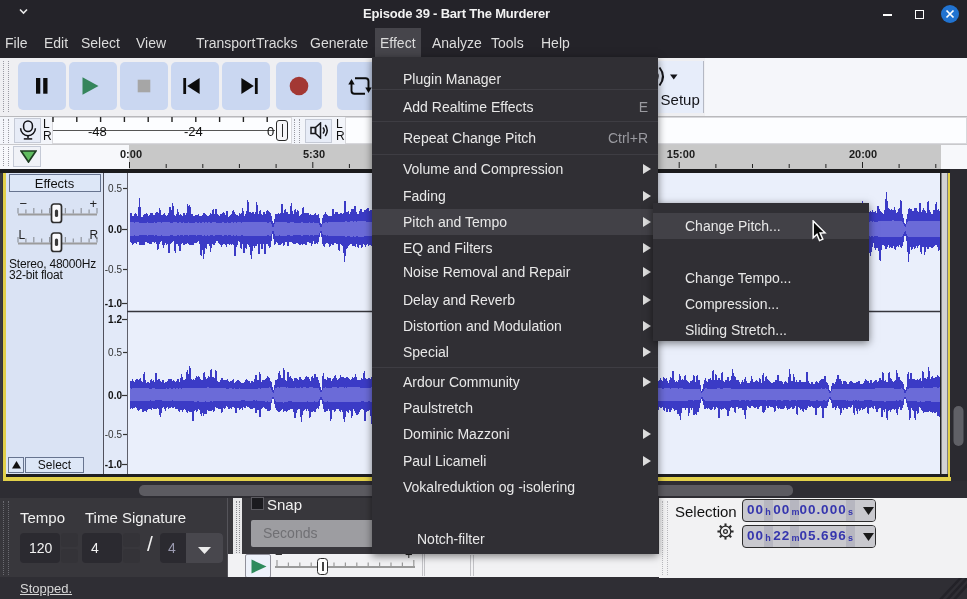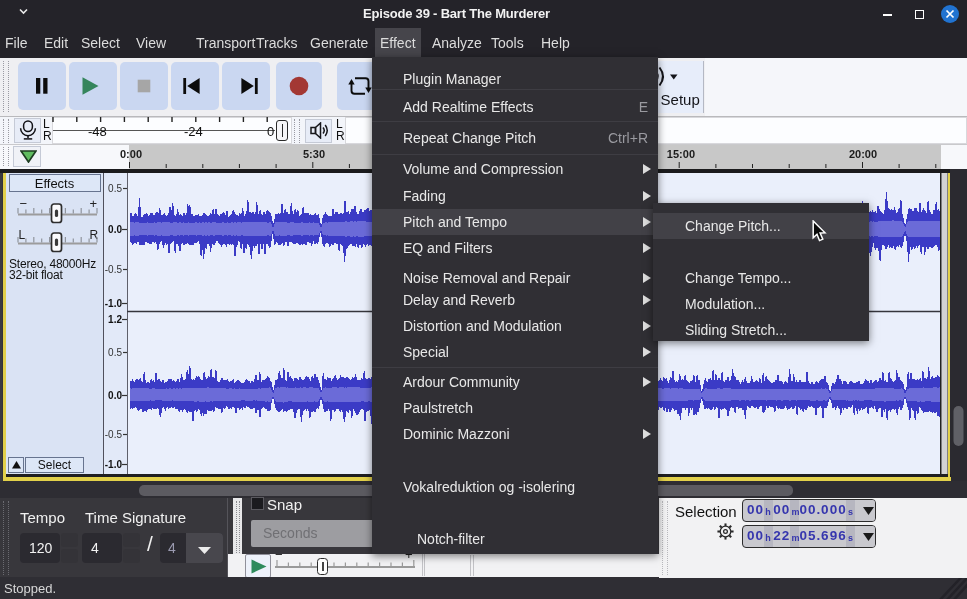--- a/index.html
+++ b/index.html
@@ -444,53 +444,54 @@
 <div class="tf-digit" style="left:95.3px;">6</div>
 <div class="tf-unit" style="left:104.9px;">s</div>
 <div class="abs" style="right:0;top:0;width:13px;height:23px;background:#c9c9ce;"></div>
 <svg class="abs" style="right:1px;top:7px;width:11px;height:8px;" viewBox="0 0 11 8">
           <path d="M0 0 L11 0 L5.5 8 Z" fill="#1a1a1a"></path>
         </svg>
       </div>
   </div>
 
   <div class="abs" id="statusbar">
-    <div class="abs" style="left:4px;top:4px;">Stopped.</div>
+    <div class="abs" style="left:20px;top:4px;text-decoration:underline;">Stopped.</div>
     <svg class="abs" style="left:925px;top:0px;width:42px;height:22px;" viewBox="0 0 42 22">
 <line x1="14" y1="24" x2="44" y2="-8" stroke="#232228" stroke-width="2.5"></line>
 <line x1="21" y1="24" x2="44" y2="-1" stroke="#232228" stroke-width="2.5"></line>
 <line x1="28" y1="24" x2="44" y2="6" stroke="#232228" stroke-width="2.5"></line>
 </svg>
   </div>
 
   <div class="abs" id="fxmenu">
     <div class="fxitem" style="top:9px;">Plugin Manager</div>
 <div class="fxitem" style="top:37px;">Add Realtime Effects<span class="fxkey">E</span></div>
 <div class="fxitem" style="top:68px;">Repeat Change Pitch<span class="fxkey">Ctrl+R</span></div>
 <div class="fxitem" style="top:99px;">Volume and Compression<span class="fxarrow"></span></div>
 <div class="fxitem" style="top:126px;">Fading<span class="fxarrow"></span></div>
 <div class="fxitem fxhl" style="top:152px;">Pitch and Tempo<span class="fxarrow"></span></div>
 <div class="fxitem" style="top:178px;">EQ and Filters<span class="fxarrow"></span></div>
-<div class="fxitem" style="top:208px;">Noise Removal and Repair<span class="fxarrow"></span></div>
+<div class="fxitem" style="top:202px;">Noise Removal and Repair<span class="fxarrow"></span></div>
 <div class="fxitem" style="top:230px;">Delay and Reverb<span class="fxarrow"></span></div>
 <div class="fxitem" style="top:256px;">Distortion and Modulation<span class="fxarrow"></span></div>
 <div class="fxitem" style="top:282px;">Special<span class="fxarrow"></span></div>
 <div class="fxitem" style="top:312px;">Ardour Community<span class="fxarrow"></span></div>
 <div class="fxitem" style="top:338px;">Paulstretch</div>
 <div class="fxitem" style="top:364px;">Dominic Mazzoni<span class="fxarrow"></span></div>
+<div class="fxitem" style="top:391px;">Paul Licameli<span class="fxarrow"></span></div>
 <div class="fxitem" style="top:417px;">Vokalreduktion og -isolering</div>
 <div class="fxitem" style="top:469px;padding-left:45px;">Notch-filter</div>
 <div class="abs" style="left:0px;top:32px;width:286px;height:1px;background:#3e3d43;"></div>
 <div class="abs" style="left:0px;top:64px;width:286px;height:1px;background:#3e3d43;"></div>
 <div class="abs" style="left:0px;top:97px;width:286px;height:1px;background:#3e3d43;"></div>
 <div class="abs" style="left:0px;top:310px;width:286px;height:1px;background:#3e3d43;"></div>
   </div>
 
   <div class="abs" id="submenu">
     <div class="smitem fxhl" style="top:10px;">Change Pitch...</div>
 <div class="smitem" style="top:62px;">Change Tempo...</div>
-<div class="smitem" style="top:88px;">Modulation...</div>
+<div class="smitem" style="top:88px;">Compression...</div>
 <div class="smitem" style="top:114px;">Sliding Stretch...</div>
   </div>
   <svg class="abs" style="left:812px;top:220px;width:16px;height:24px;z-index:99;" viewBox="0 0 16 24">
 <path d="M1.2 1 L1.2 17.8 L5 14.2 L7.5 20.6 L10.8 19.2 L8.1 13 L13 12.8 Z" fill="#0a0a0a" stroke="#fdfdfd" stroke-width="1.5"></path>
 </svg>
 </div>
 
 </body></html>

